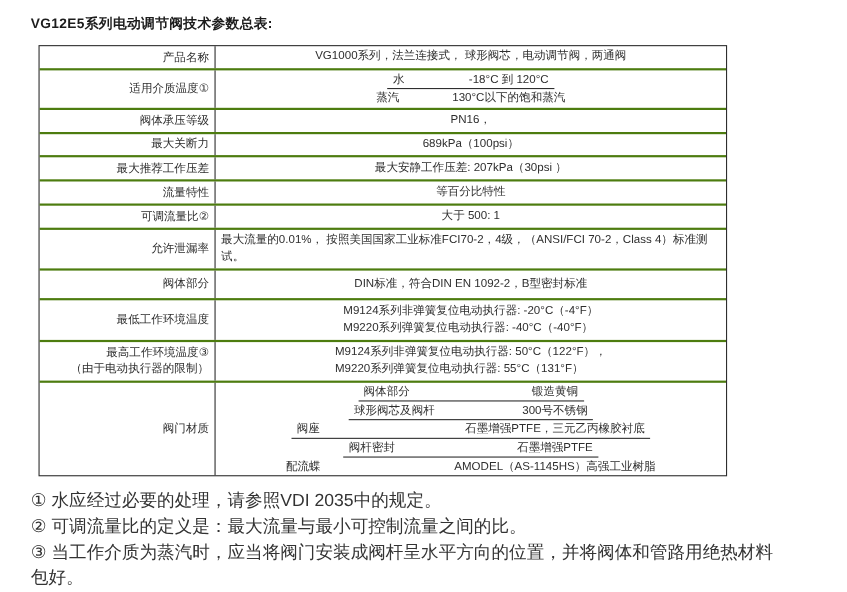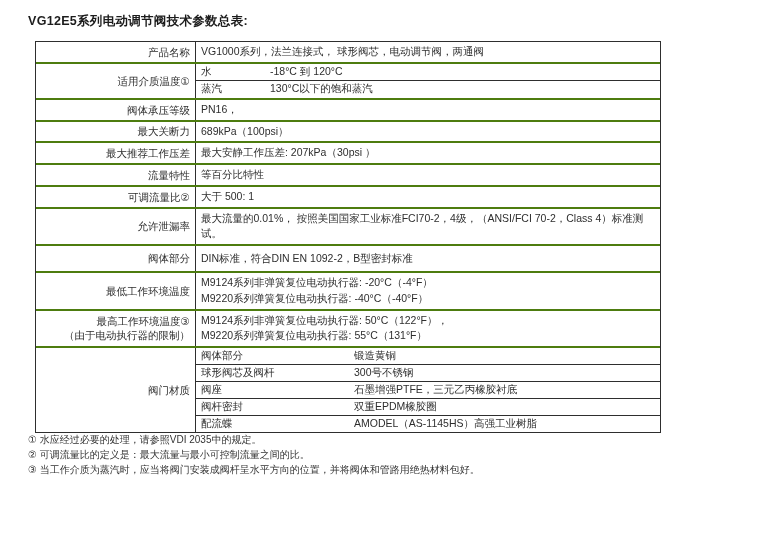--- a/index.html
+++ b/index.html
@@ -19,32 +19,32 @@
     border:1px solid #2e2e2e; font-size:10.5px; color:#2e2e2e;
   }
   .row { display:flex; border-bottom:2px solid #4d7c0f; min-height:17px; }
   .row:last-child { border-bottom:0; }
   .label-cell {
     flex:0 0 160px; width:160px; box-sizing:border-box;
     border-right:1px solid #2e2e2e;
     display:flex; align-items:center; justify-content:flex-end;
     text-align:right; padding:1px 5px; white-space:pre-line; line-height:1.35;
   }
-  .content-cell { flex:1; min-width:0; display:flex; flex-direction:column; justify-content:center; }
+  .content-cell { flex:1; min-width:0; display:flex; flex-direction:column; justify-content:center;align-items:center; }
   .value { padding:2px 5px; white-space:pre-line; line-height:1.5; }
   .subrow { display:flex; align-items:center; border-bottom:1px solid #2e2e2e; min-height:17px; padding:1px 5px; box-sizing:border-box; }
   .subrow:last-child { border-bottom:0; }
   .sub-name { flex:0 0 auto; }
   .sub-value { flex:1; min-width:0; }
   .row[data-kind="temperature"] .sub-name { width:69px; }
   .row[data-kind="materials"] .sub-name { width:153px; }
   .row[data-kind="materials"] .subrow { min-height:16px; }
   .row:nth-child(9) { min-height:25px; }   
   
-  .footnotes { font-size:10px; line-height:1.42; color:#333333; }
+  .footnotes { margin-top:12px; font-size:16px; line-height:1.42; color:#333333; }
   .footnote { margin:0 0 1px 0; }
 </style>
 </head>
 <body>
 
 <div class="page">
   <h1 class="doc-title">VG12E5系列电动调节阀技术参数总表:</h1>
 
   <div class="tbl" id="spec-table">
       <div class="row">
@@ -133,21 +133,21 @@
           <div class="subrow">
             <div class="sub-name">球形阀芯及阀杆</div>
             <div class="sub-value">300号不锈钢</div>
           </div>
           <div class="subrow">
             <div class="sub-name">阀座</div>
             <div class="sub-value">石墨增强PTFE，三元乙丙橡胶衬底</div>
           </div>
           <div class="subrow">
             <div class="sub-name">阀杆密封</div>
-            <div class="sub-value">双重EPDM橡胶圈</div>
+            <div class="sub-value">石墨增强PTFE</div>
           </div>
           <div class="subrow">
             <div class="sub-name">配流蝶</div>
             <div class="sub-value">AMODEL（AS-1145HS）高强工业树脂</div>
           </div>
         </div>
       </div>
     </div>
 
   <div class="footnotes" id="footnotes">

